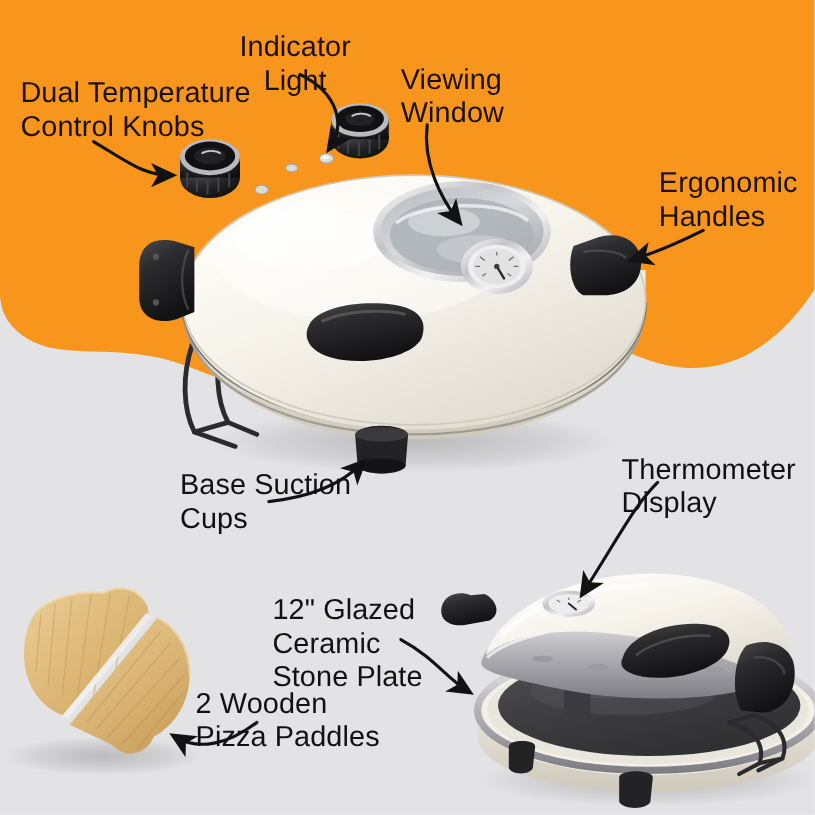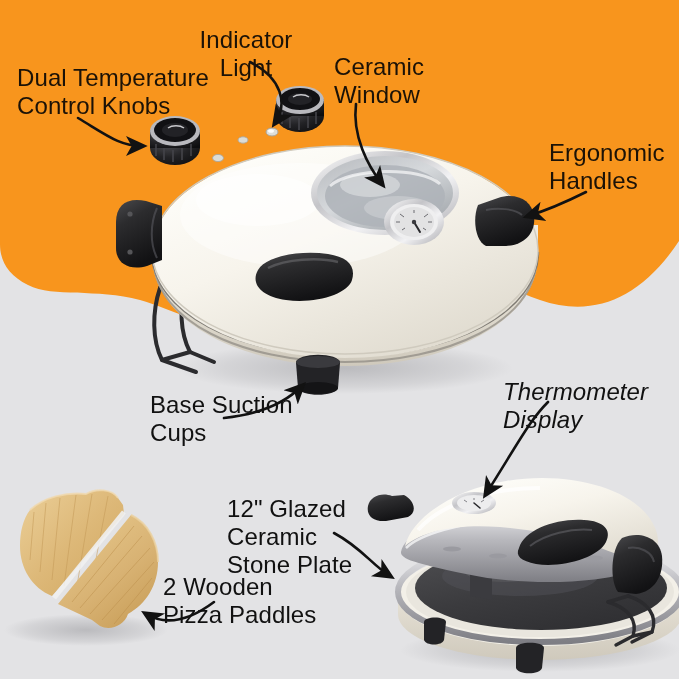--- a/index.html
+++ b/index.html
@@ -26,21 +26,21 @@
   .callout.onorange{color:#1b1207;}
   .ta-left{text-align:left;}
   .ta-center{text-align:center;}
 
   
   #c-knobs   {left:17px;  top:64px;  width:210px;}
   #c-indicator{left:190px; top:26px;  width:112px; text-align:center;}
   #c-window  {left:334px; top:53px;  width:112px;}
   #c-handles {left:549px; top:139px; width:135px;}
   #c-suction {left:150px; top:391px; width:175px;}
-  #c-thermo  {left:503px; top:378px; width:145px;font-style:italic;}
+  #c-thermo  {left:518px; top:378px; width:145px;}
   #c-stone   {left:227px; top:495px; width:200px;}
   #c-paddles {left:163px; top:561px; width:170px;margin-top:12px;}
 </style>
 </head>
 <body>
 
 <div id="stage">
 
   <svg class="layer" viewBox="0 0 679 679" width="679" height="679">
     <defs>
@@ -407,21 +407,21 @@
       <path d="M214,602 C190,620 166,626 146,614"></path>
     </g>
   </svg>
 
   <div class="callout onorange ta-left" id="c-knobs">Dual Temperature
 Control Knobs</div>
 
   <div class="callout onorange ta-center" id="c-indicator">Indicator
 Light</div>
 
-  <div class="callout onorange ta-left" id="c-window">Ceramic
+  <div class="callout onorange ta-left" id="c-window">Viewing
 Window</div>
 
   <div class="callout onorange ta-left" id="c-handles">Ergonomic
 Handles</div>
 
   <div class="callout dark ta-left" id="c-suction">Base Suction
 Cups</div>
 
   <div class="callout dark ta-left" id="c-thermo">Thermometer
 Display</div>

